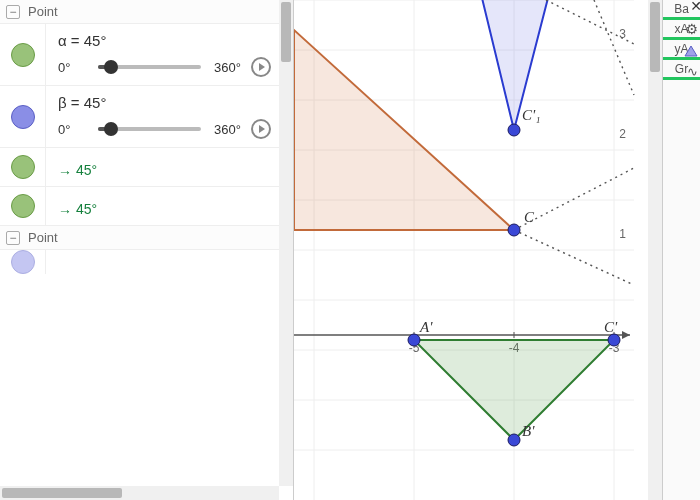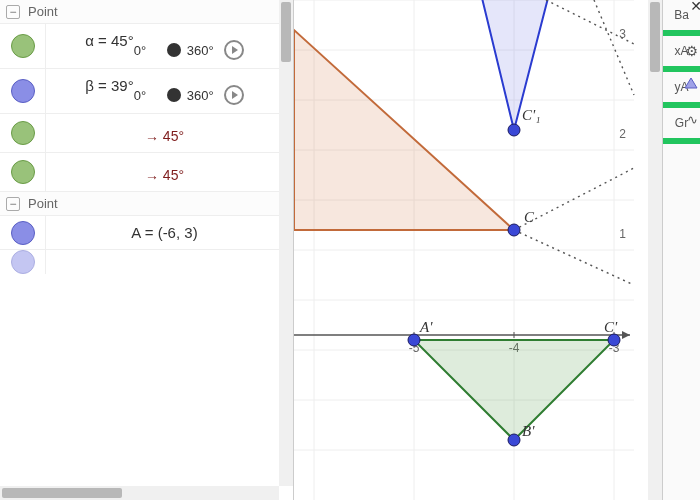--- a/index.html
+++ b/index.html
@@ -11,36 +11,36 @@
   .vthumb { position: absolute; width: 10px; left: 2px; background: #b8b8b8; border-radius: 2px; }
   .hscroll { position: absolute; bottom: 0; left: 0; height: 14px; width: calc(100% - 14px); background: #f0f0f0; }
   .hthumb { position: absolute; height: 10px; top: 2px; background: #b8b8b8; border-radius: 2px; }
   .section-head { display: flex; align-items: center; height: 24px; padding-left: 6px; border-bottom: 1px solid #eee; color: #666; font-size: 13px; background: #fcfcfc; }
   .minus { width: 14px; height: 14px; border: 1px solid #aaa; border-radius: 2px; display: flex; align-items: center; justify-content: center; margin-right: 8px; font-size: 12px; line-height: 0; color: #777; }
   .row { display: flex; border-bottom: 1px solid #eee; }
   .swatch-cell { width: 46px; display: flex; align-items: center; justify-content: center; flex-shrink: 0; border-right: 1px solid #eee; }
   .swatch { width: 24px; height: 24px; border-radius: 50%; }
   .sw-green { background: #99c27a; border: 1px solid #6a9c47; }
   .sw-blue { background: #8a8ee6; border: 1px solid #5a5fc4; }
-  .row-body { flex: 1; padding: 8px 8px 8px 12px; display: flex; justify-content: center; }
+  .row-body { flex: 1; padding: 8px 8px 8px 12px; display: flex; flex-direction: column; justify-content: center; }
   .formula { font-size: 15px; white-space: nowrap; }
   .formula i { font-style: italic; font-family: 'Times New Roman', serif; }
-  .arrow-line { margin-top: 6px; color: #7f1d1d; font-size: 14px; }
+  .arrow-line { margin-top: 6px; color: #15803d; font-size: 14px; }
   .slider-row { display: flex; align-items: center; margin-top: 8px; gap: 6px; }
   .slider-min, .slider-max { font-size: 13px; color: #333; width: 34px; }
   .slider-max { text-align: right; }
   .slider-track { flex: 1; height: 4px; background: #bbb; position: relative; border-radius: 2px; }
   .slider-fill { position: absolute; height: 4px; background: #555; left: 0; top: 0; border-radius: 2px; }
   .slider-knob { position: absolute; width: 14px; height: 14px; background: #333; border-radius: 50%; top: -5px; transform: translateX(-50%); }
   .play { width: 20px; height: 20px; border: 2px solid #888; border-radius: 50%; display: flex; align-items: center; justify-content: center; margin-left: 4px; }
   .play::after { content: ""; border-left: 6px solid #888; border-top: 4px solid transparent; border-bottom: 4px solid transparent; margin-left: 2px; }
   .graphics { flex: 1; position: relative; background: #fff; overflow: hidden; }
   .graphics svg { position: absolute; inset: 0; }
   .side-panel { width: 38px; border-left: 1px solid #ccc; background: #fafafa; display: flex; flex-direction: column; }
-  .side-item { height: 36px; display: flex; align-items: center; justify-content: center; font-size: 12px; color: #555; border-bottom: 6px solid #22c55e; position: relative; }
+  .side-item { height: 20px; display: flex; align-items: center; justify-content: center; font-size: 12px; color: #555; border-bottom: 3px solid #22c55e; position: relative; }
   .side-close { position: absolute; right: -2px; top: -2px; font-size: 14px; color: #333; }
   .gv-vscroll { position: absolute; right: 0; top: 0; width: 14px; height: 100%; background: #f0f0f0; }
   .pt-label { font-family: 'Times New Roman', serif; font-style: italic; font-size: 15px; }
 </style>
 </head>
 <body>
 
 <div class="app">
 
   <div class="algebra">
@@ -66,21 +66,21 @@
             <span class="play"></span>
           </div>
         </div>
       </div>
 
       <div class="row">
         <div class="swatch-cell">
             <div class="swatch sw-blue"></div>
           </div>
         <div class="row-body">
-          <div class="formula">β = 39°</div>
+          <div class="formula">β = 45°</div>
           <div class="slider-row">
             <span class="slider-min">0°</span>
             <div class="slider-track">
               <div class="slider-fill" style="width:12.5%"></div>
               <div class="slider-knob" style="left:12.5%"></div>
             </div>
             <span class="slider-max">360°</span>
             <span class="play"></span>
           </div>
         </div>
@@ -102,28 +102,20 @@
         <div class="row-body">
           <div class="arrow-line">→   45°</div>
         </div>
       </div>
 
       <div class="section-head">
         <span class="minus">−</span>
         <span>Point</span>
       </div>
 
-      <div class="row">
-        <div class="swatch-cell">
-            <div class="swatch sw-blue"></div>
-          </div>
-        <div class="row-body">
-            <div class="formula">A  =  (-6, 3)</div>
-          </div>
-      </div>
 
       <div class="row" style="border-bottom:none">
         <div class="swatch-cell">
             <div class="swatch sw-blue" style="opacity:.5"></div>
           </div>
       </div>
     </div>
     <div class="vscroll">
         <div class="vthumb" style="top:2px;height:60px"></div>
       </div>

